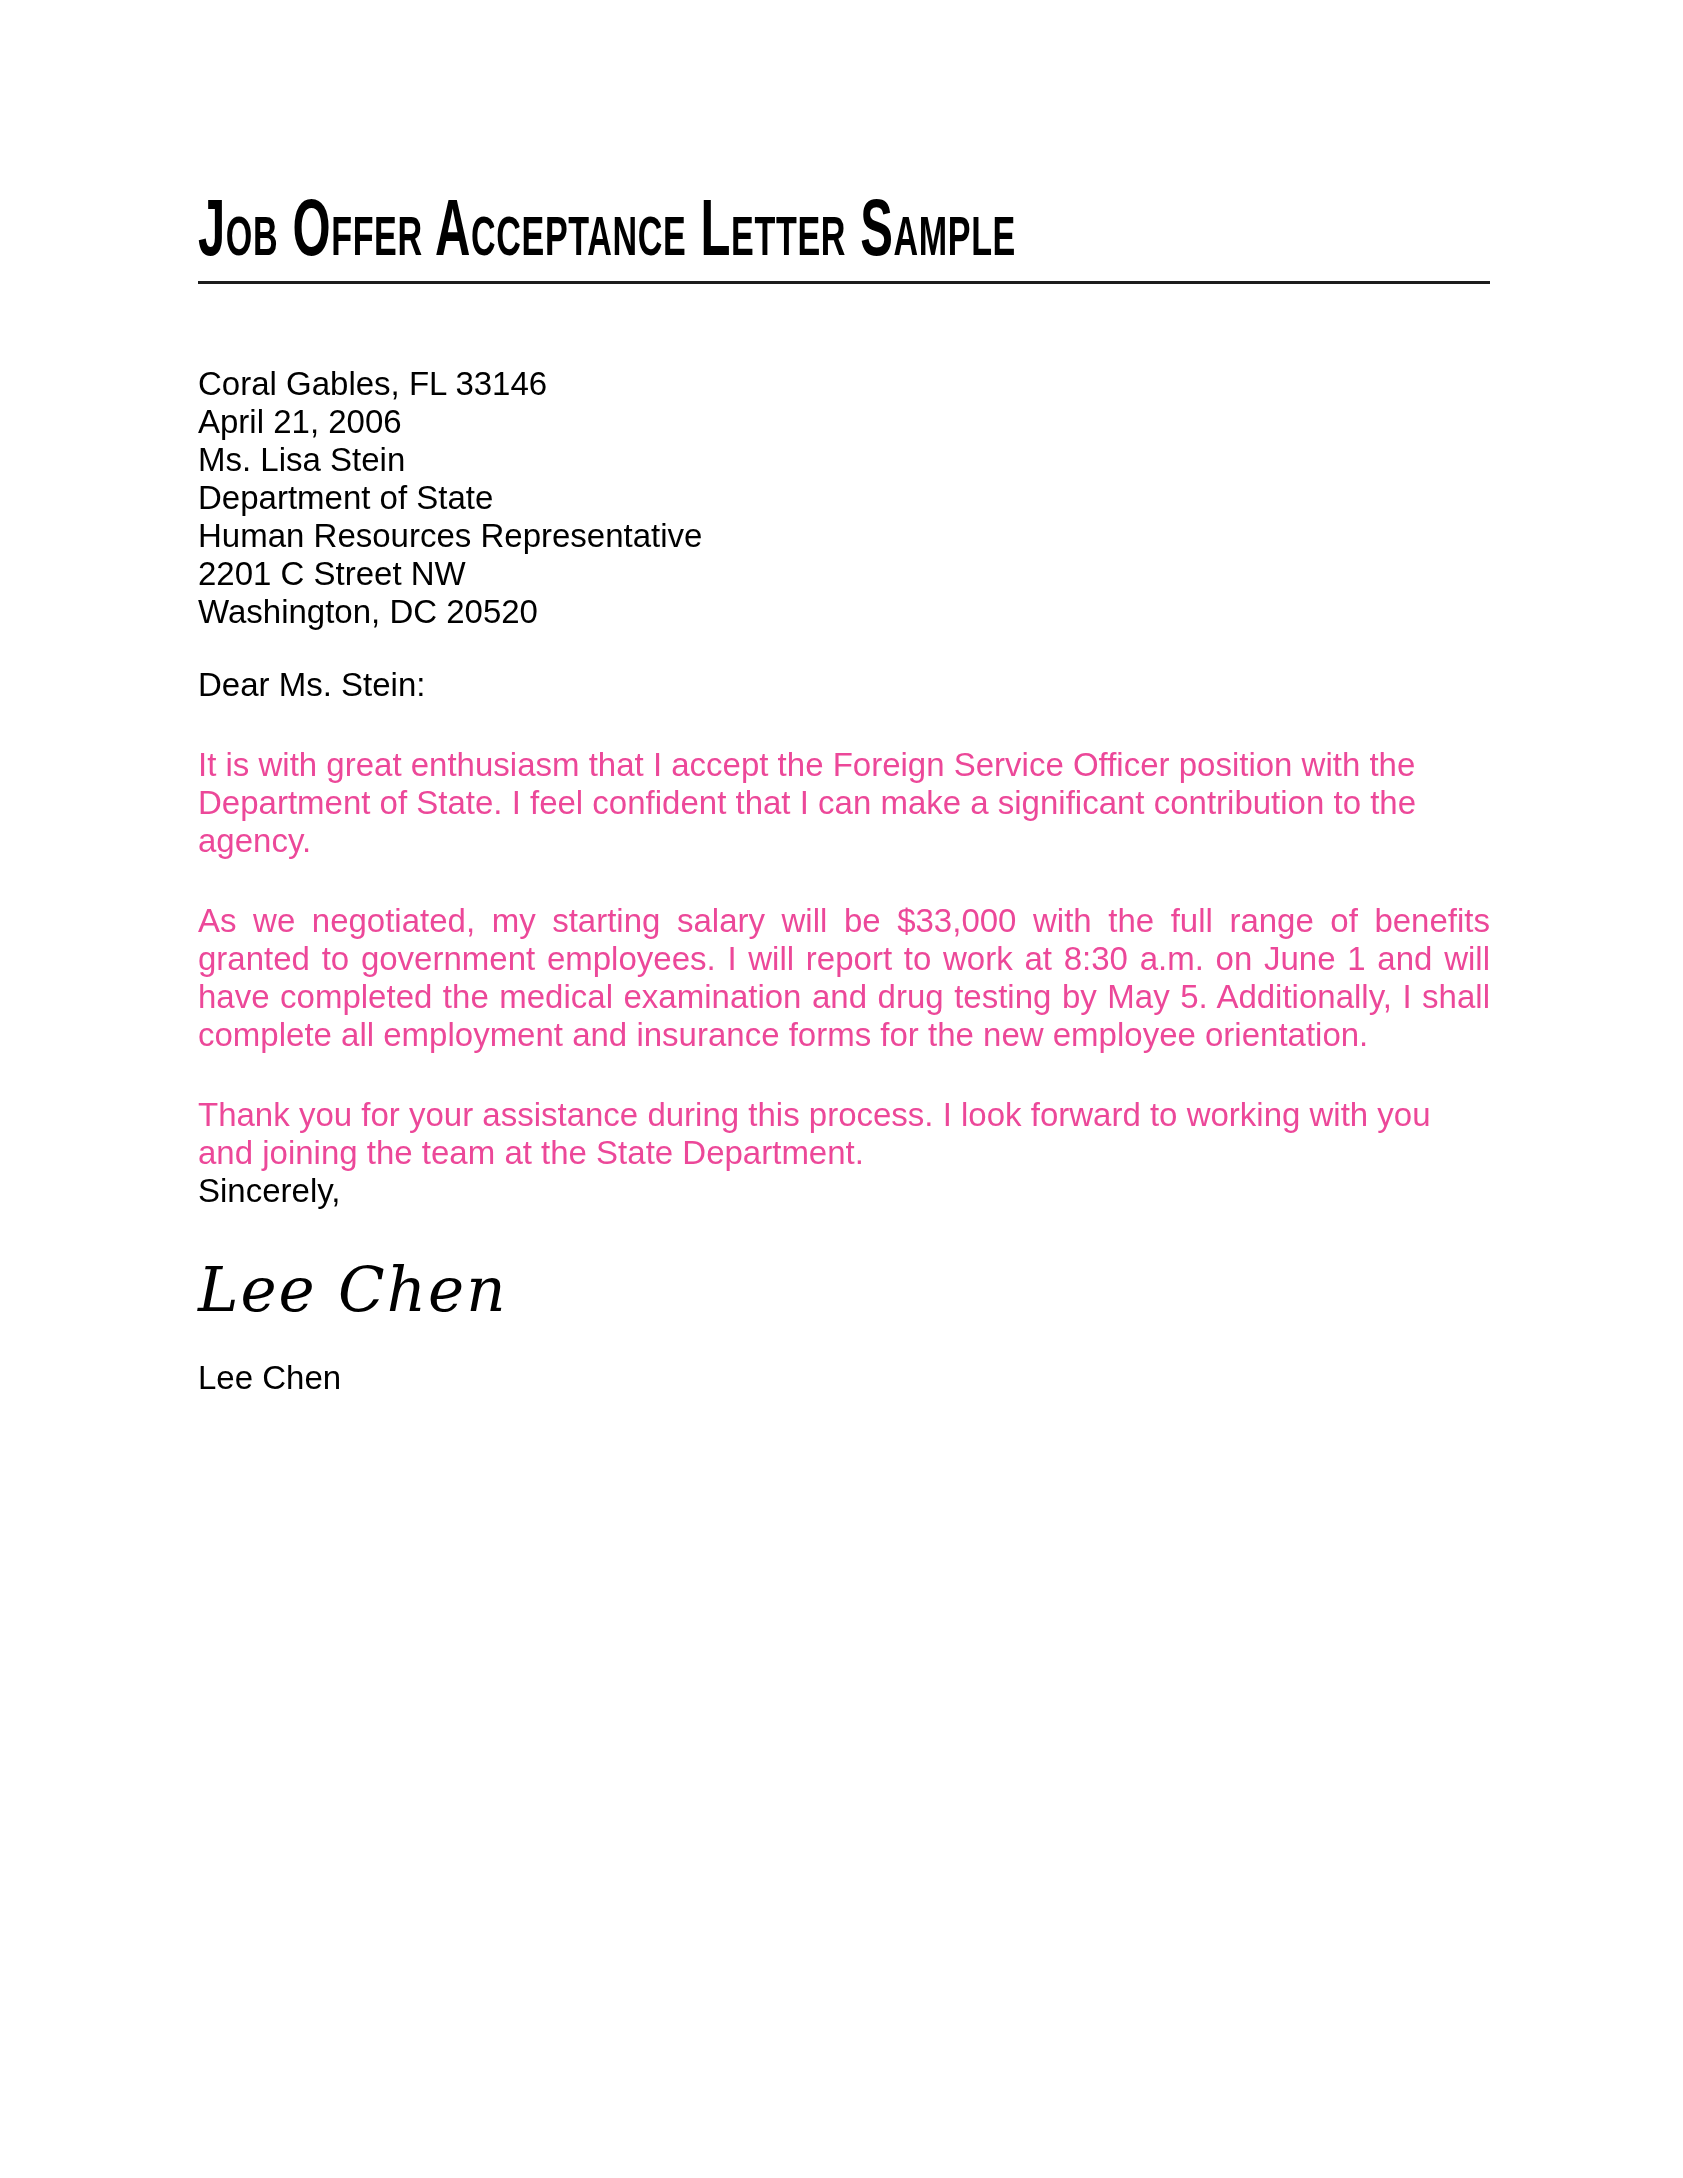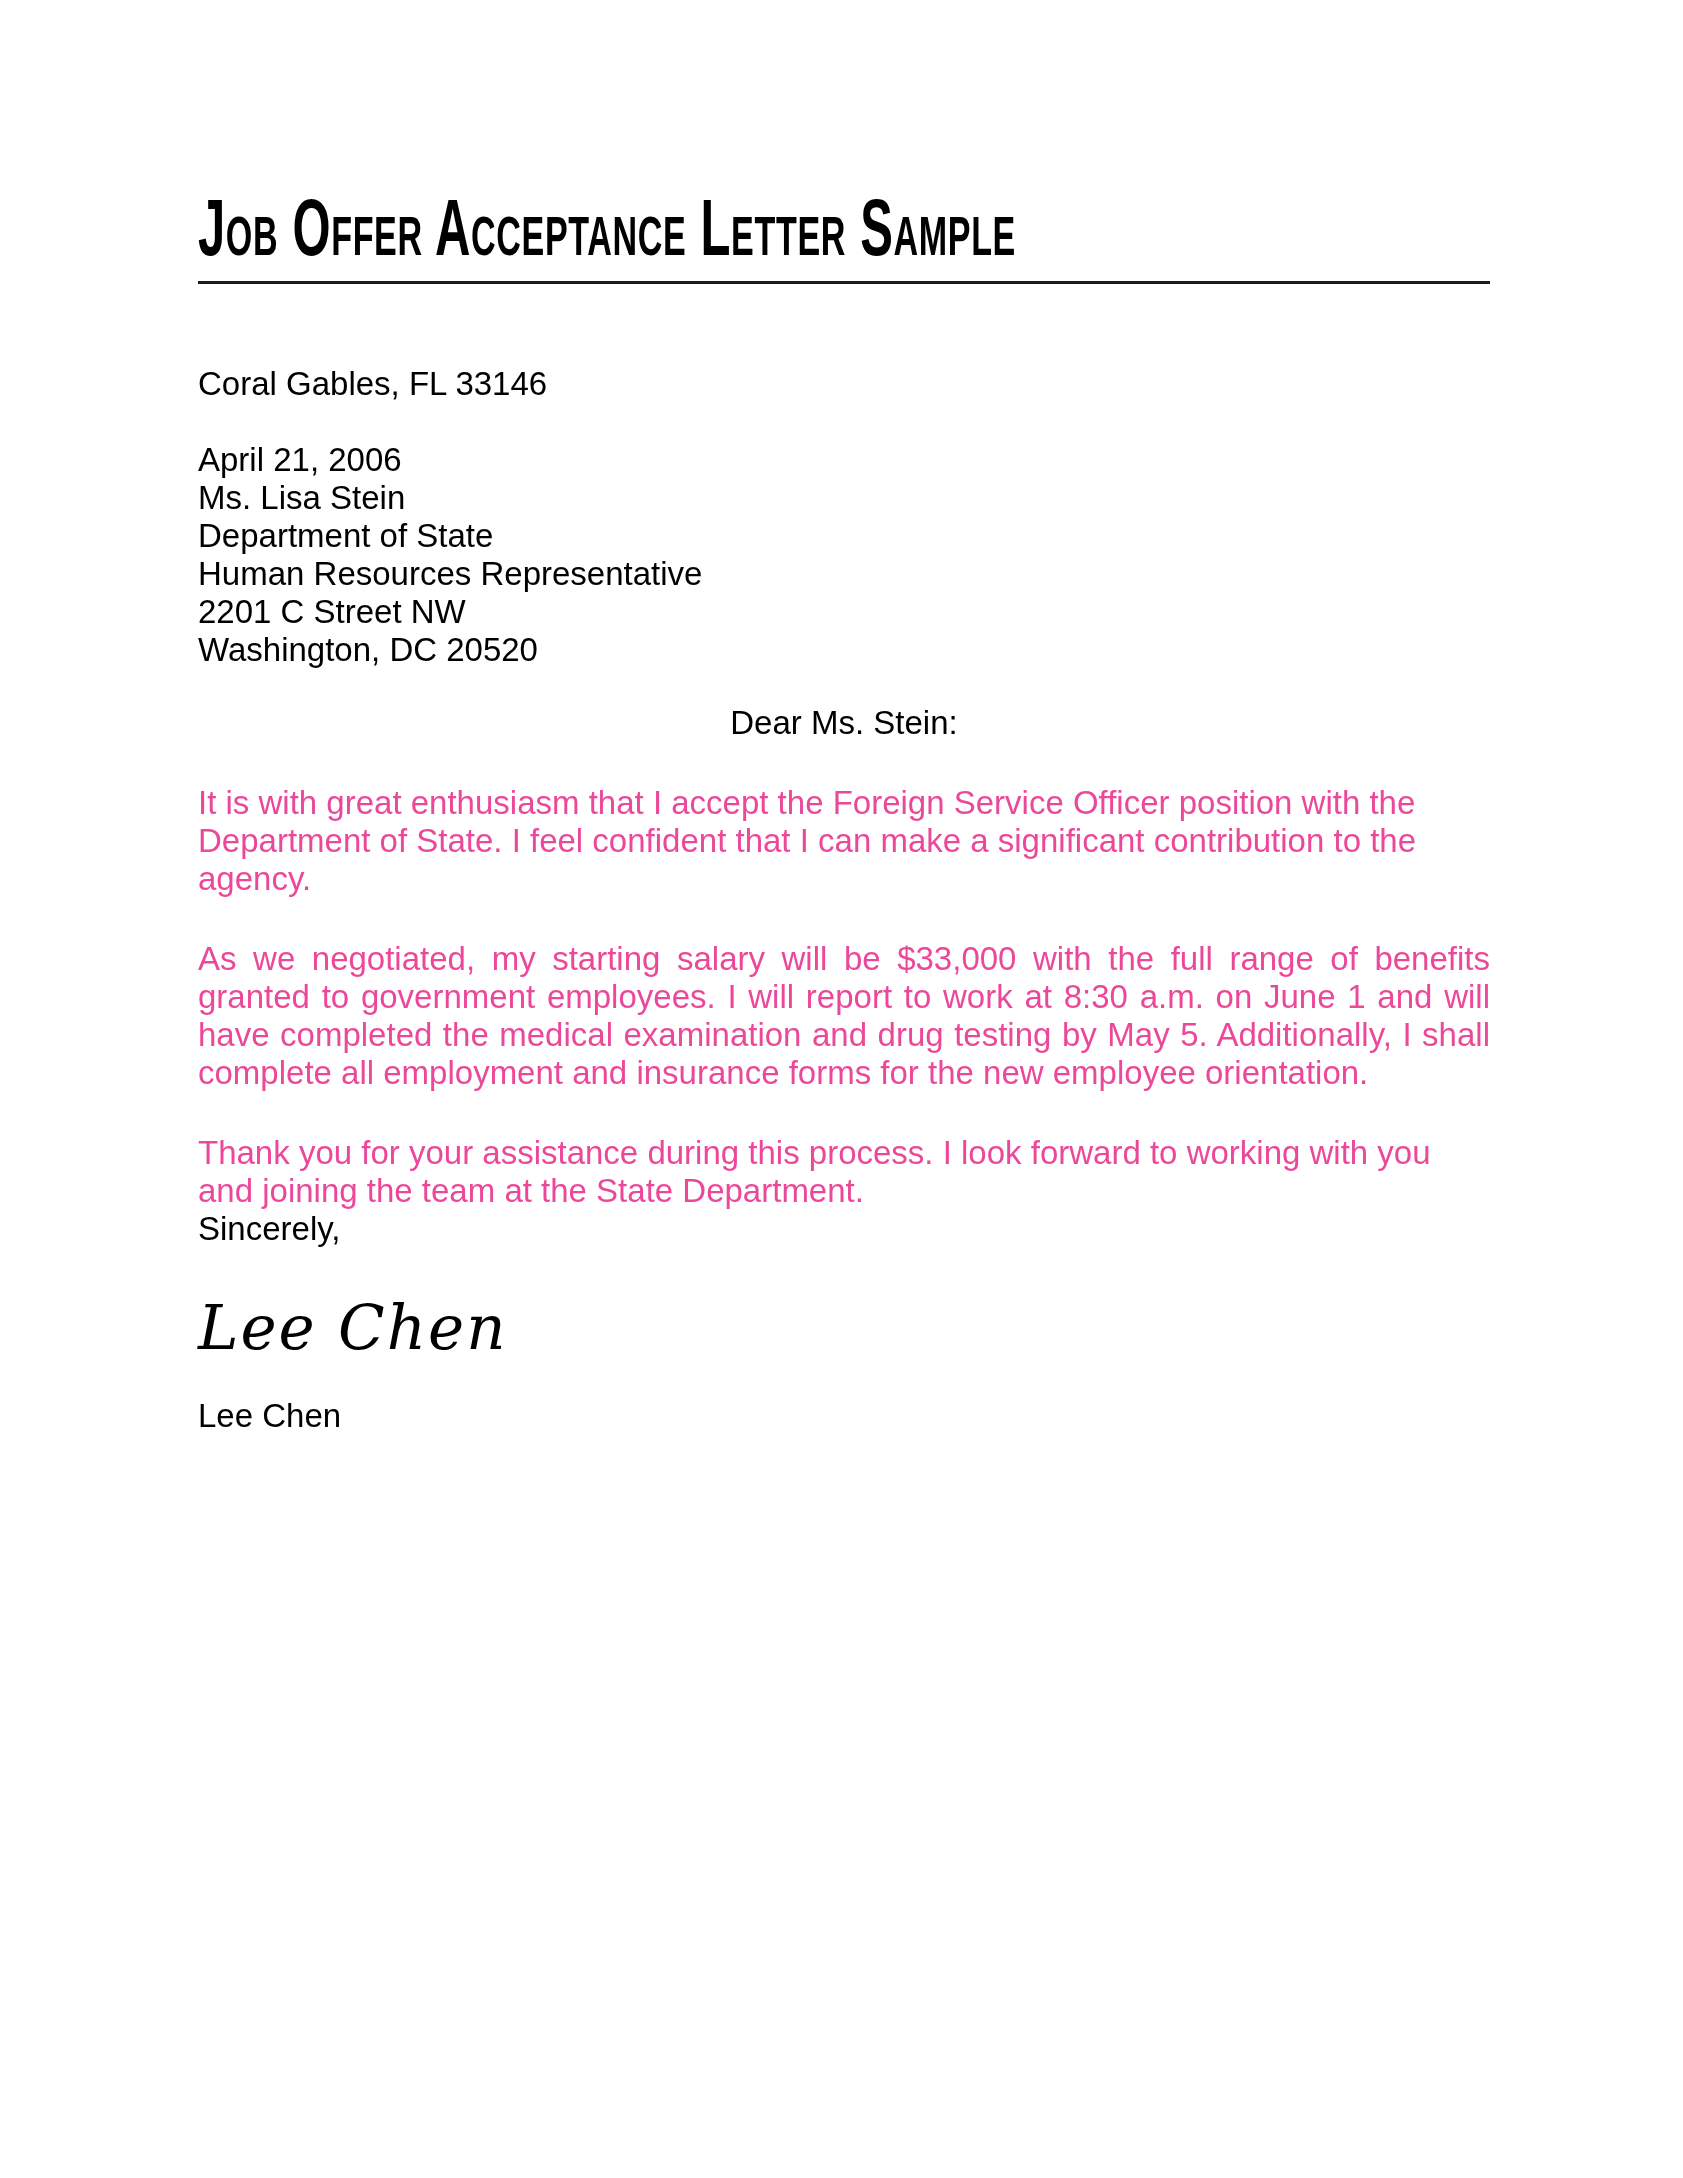--- a/index.html
+++ b/index.html
@@ -48,23 +48,23 @@
   .para {
     font-size: 33px;
     line-height: 38px;
     margin: 0;
     color: #ec4899;
   }
   .justify {
     text-align: justify;
     text-justify: inter-word;
   }
-  .gap-1 { margin-top: 38px; }         
+  .gap-1 { }         
   .gap-recipient { }
-  .gap-salutation { margin-top: 35px; text-align: center; }
+  .gap-salutation { margin-top: 35px; }
   .gap-para { margin-top: 42px; }
   .gap-closing { }
   .gap-signature { margin-top: 46px; }
   .gap-typed { margin-top: 36px; }
   .signature-script {
     font-family: "DejaVu Serif", serif;
     font-style: italic;
     font-size: 61px;
     line-height: 1.1;
     letter-spacing: 2px;

